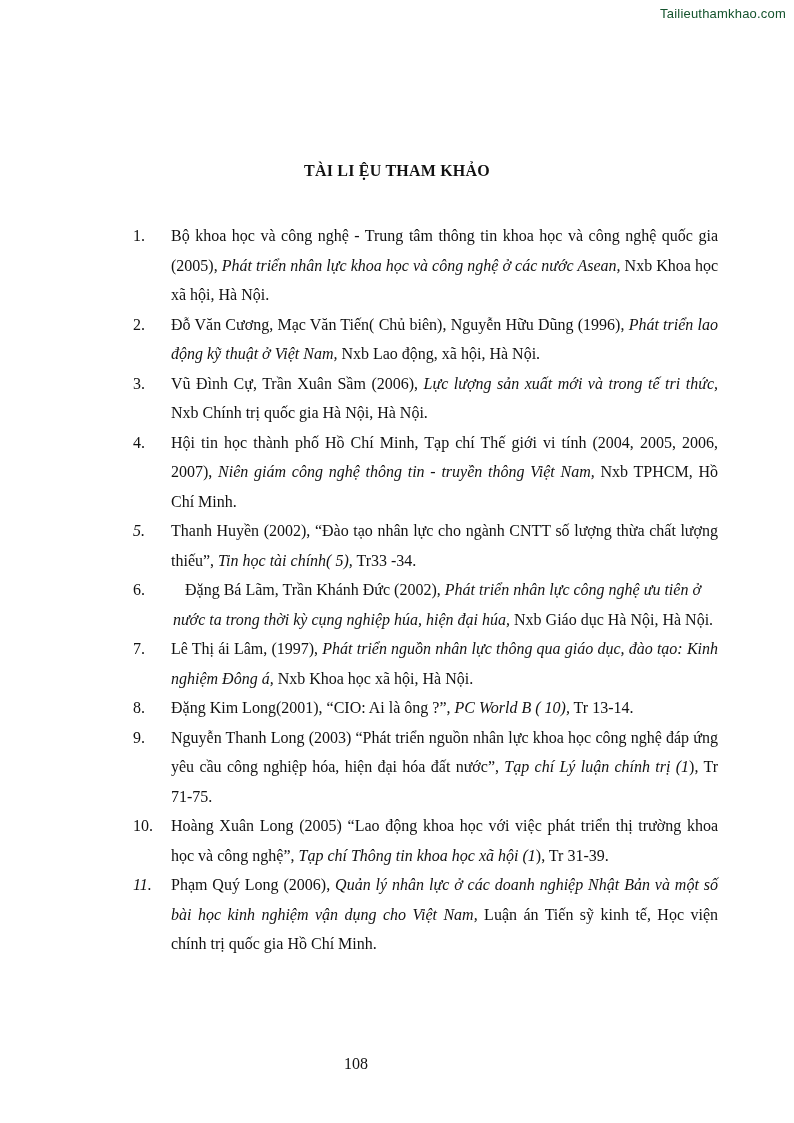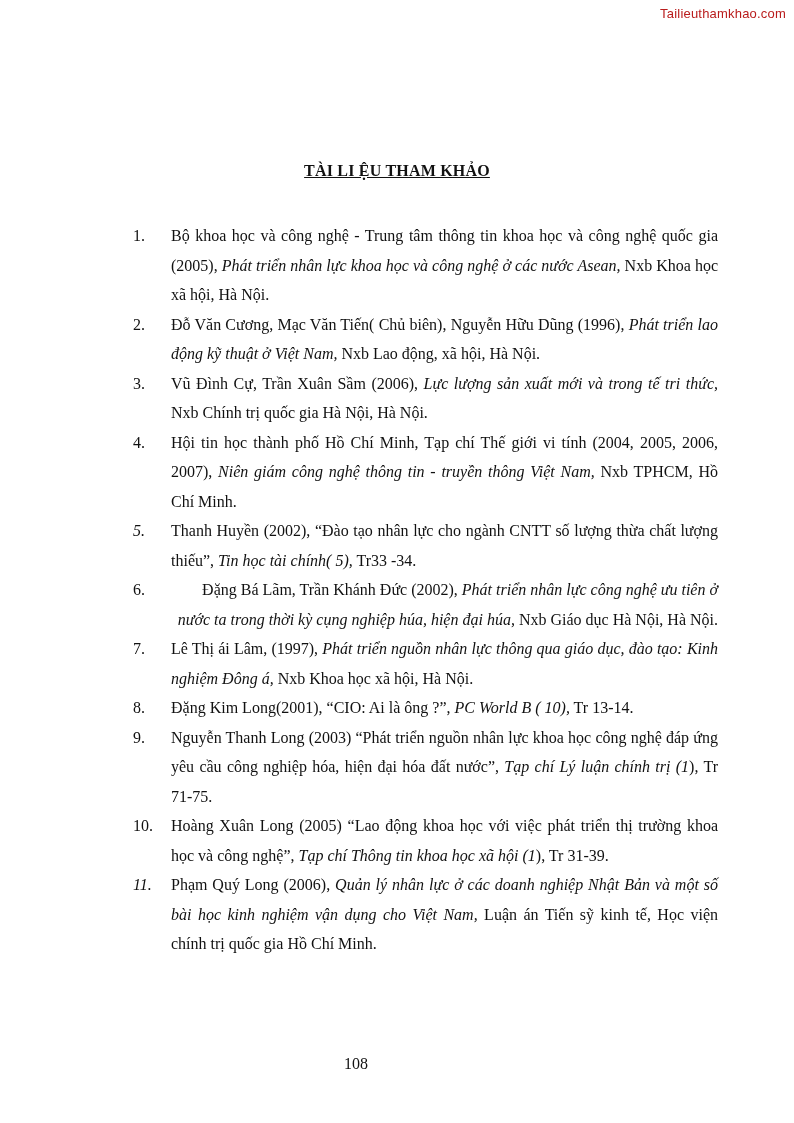--- a/index.html
+++ b/index.html
@@ -1,27 +1,27 @@
 <!DOCTYPE html>
 <html><head>
 <meta charset="utf-8">
 <style>
   html, body { margin: 0; padding: 0; background: #ffffff; }
   body { width: 794px; height: 1123px; position: relative; overflow: hidden;
          font-family: "Liberation Serif", "DejaVu Serif", serif; color: #111; }
   .watermark { position: absolute; top: 6px; right: 8px; font-family: "Liberation Sans", "DejaVu Sans", sans-serif;
-               font-size: 13px; color: #b91c1c; letter-spacing: 0.2px; }
+               font-size: 13px; color: #14532d; letter-spacing: 0.2px; }
   .title { position: absolute; top: 162px; left: 0; width: 794px; text-align: center;
-           font-weight: bold; font-size: 16px; letter-spacing: 0.2px; text-decoration: underline; }
+           font-weight: bold; font-size: 16px; letter-spacing: 0.2px; }
   .refs { position: absolute; top: 221px; left: 133px; width: 585px; font-size: 16px; line-height: 29.5px; }
   .ref { position: relative; padding-left: 38px; text-align: justify; }
   .ref .num { position: absolute; left: 0; top: 0; }
   .ref .num.it { font-style: italic; }
   .ref .body { display: block; }
-  .ref.loose .body { text-align: right; }
+  .ref.loose .body { text-align: center; }
   .ref.shift .body { margin-left: -3px; }
   i { font-style: italic; }
   .page-num { position: absolute; top: 1055px; left: 0; width: 712px; text-align: center; font-size: 16px; }
 </style>
 </head>
 <body>
 
 <div class="watermark">Tailieuthamkhao.com</div>
 
 <div class="title">TÀI LI ỆU THAM KHẢO</div>

